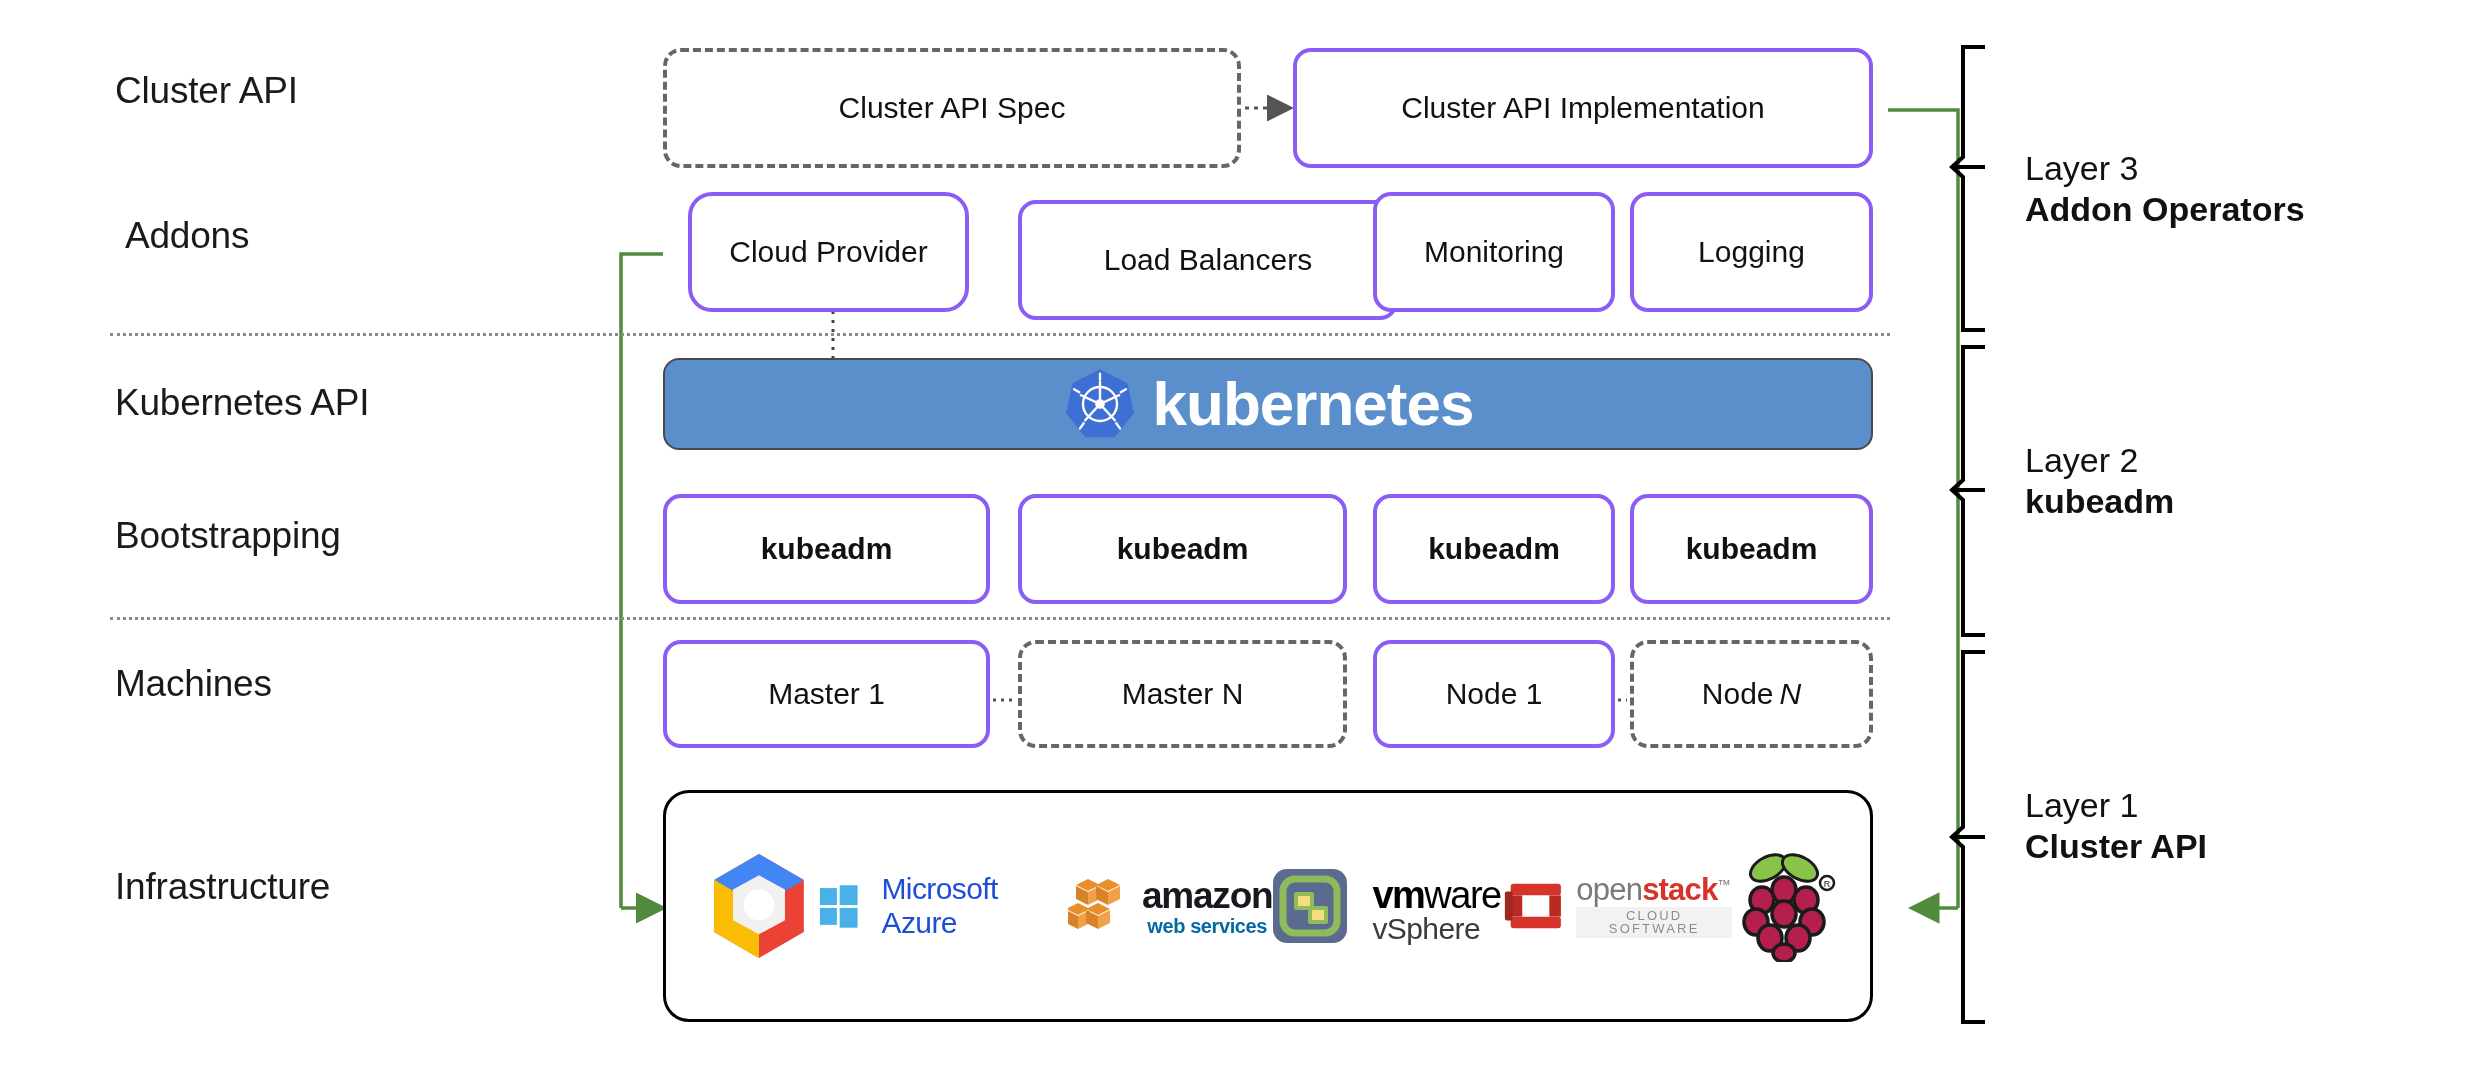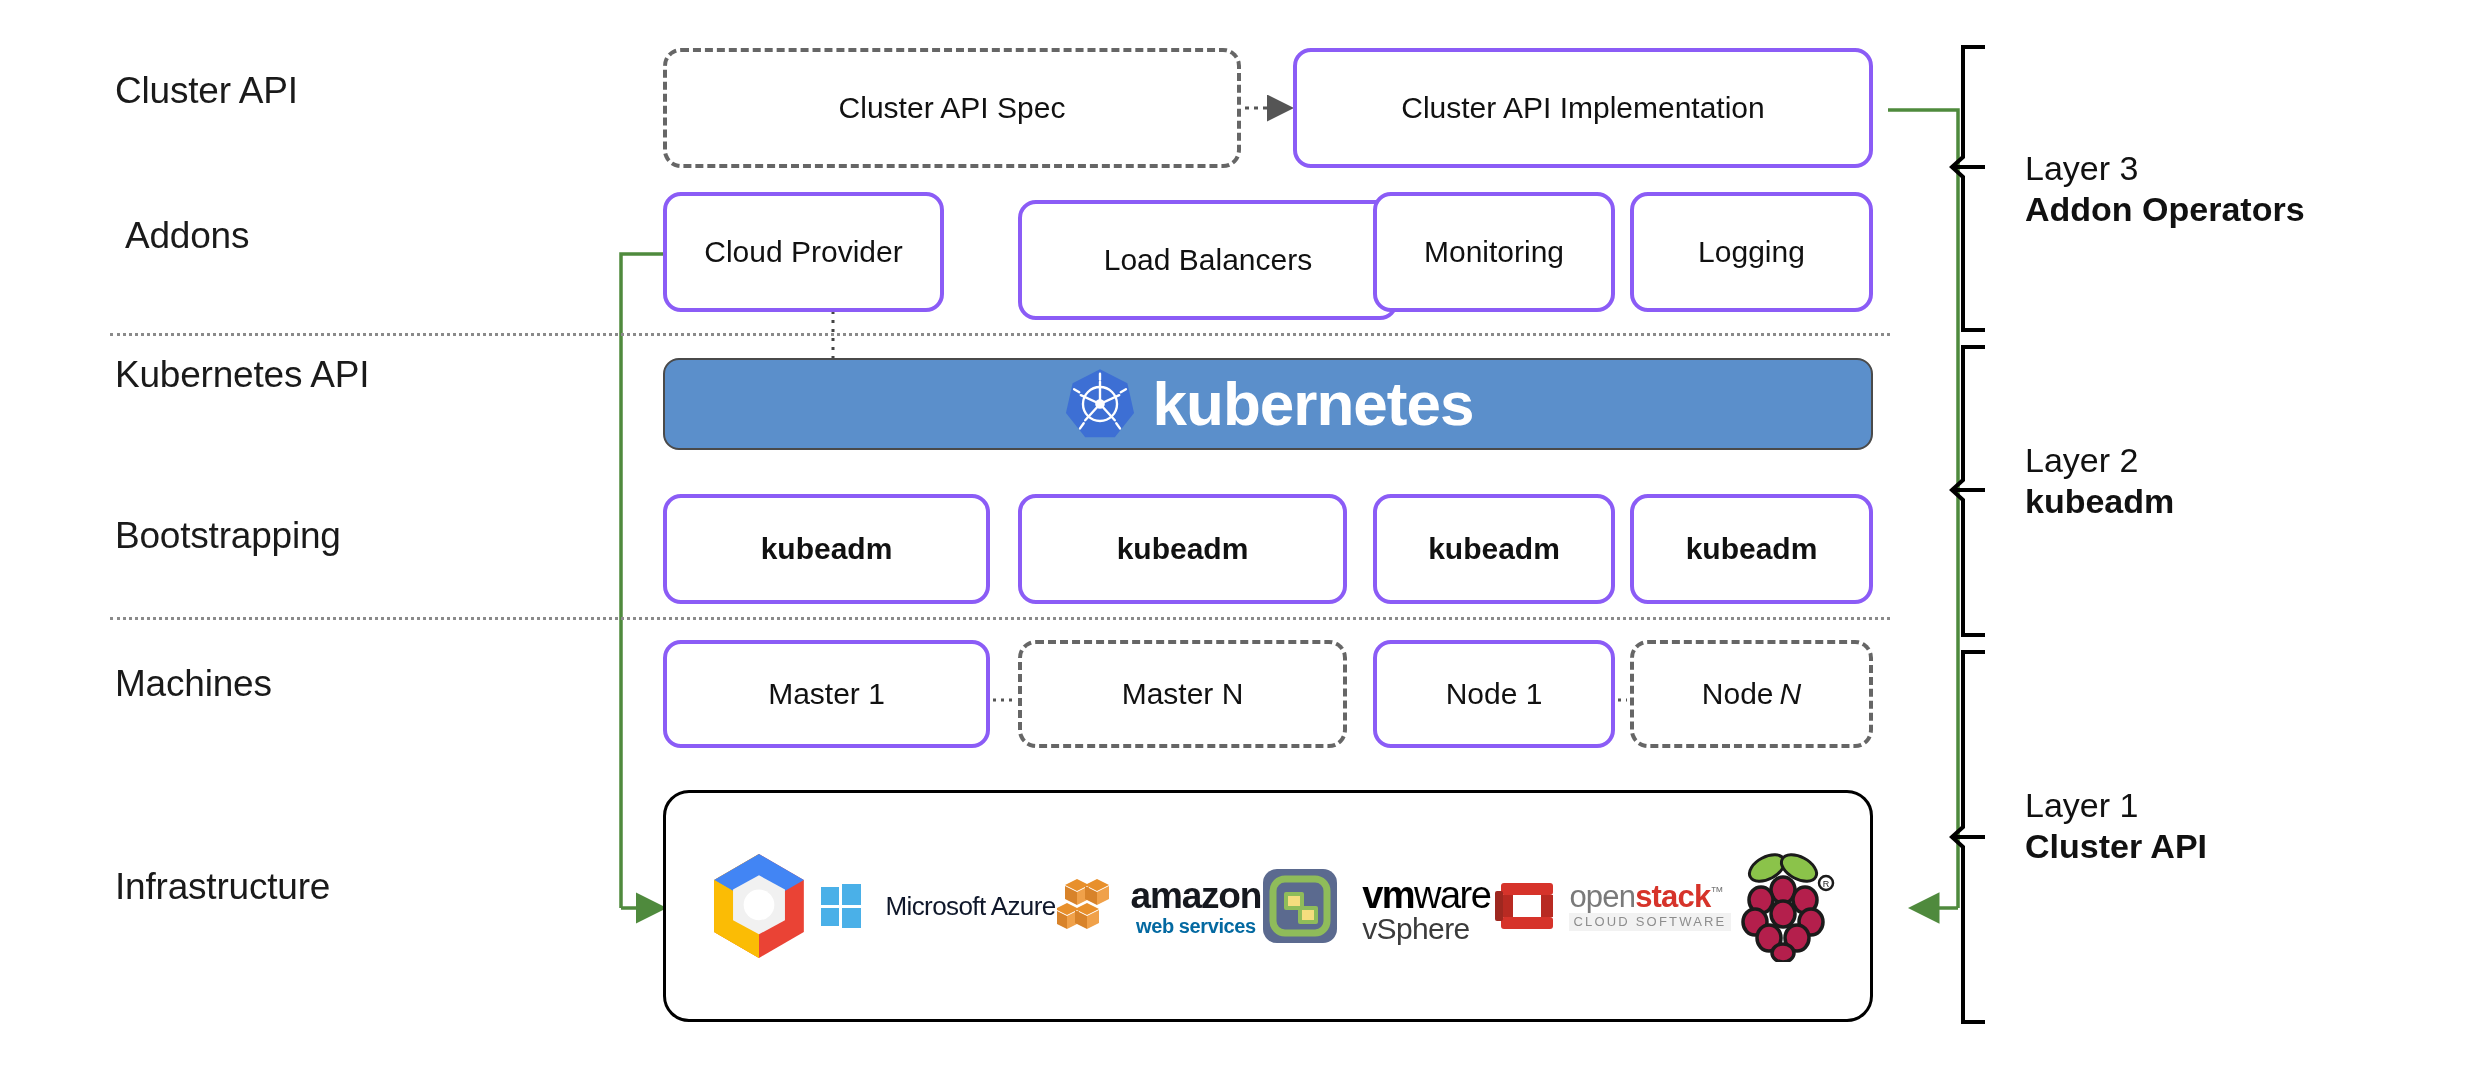--- a/index.html
+++ b/index.html
@@ -87,21 +87,21 @@
     align-items: center;
     justify-content: center;
   }
 
   
   .aws-text { display: flex; flex-direction: column; align-items: center; line-height: 1; }
   .aws-amazon { font-size: 37px; font-weight: bold; color: #16191f; letter-spacing: -1.2px; }
   .aws-sub { font-size: 20px; font-weight: bold; color: #0369a1; letter-spacing: -0.4px; margin-top: 2px; }
 
   
-  .azure-text { font-size: 26px; color: #0f172a; letter-spacing: -0.6px; }
+  .azure-text { font-size: 30px; color: #1d4ed8; letter-spacing: -0.6px; }
 
   
   .vm-text { display: flex; flex-direction: column; line-height: 1; }
   .vm-top { font-size: 38px; font-weight: bold; color: #000000; letter-spacing: -1.5px; }
   .vm-top .light { font-weight: normal; }
   .vm-sub { font-size: 30px; color: #3b3b3b; letter-spacing: -0.6px; }
 
   
   .os-text { display: flex; flex-direction: column; line-height: 1.05; }
   .os-main { font-size: 31px; color: #7a7a7a; letter-spacing: -0.8px; }
@@ -180,34 +180,34 @@
       <path d="M 1985 652 L 1963 652 L 1963 827 L 1952 837 L 1963 847 L 1963 1022 L 1985 1022"></path>
       <line x1="1952" y1="837" x2="1985" y2="837"></line>
     </g>
   </svg>
 
   <div class="divider" style="left:110px; top:333px; width:1780px;"></div>
   <div class="divider" style="left:110px; top:617px; width:1780px;"></div>
 
   <div class="row-label" style="left:115px; top:70px;">Cluster API</div>
   <div class="row-label" style="left:125px; top:215px;">Addons</div>
-  <div class="row-label" style="left:115px; top:354px;">Kubernetes API</div>
+  <div class="row-label" style="left:115px; top:382px;">Kubernetes API</div>
   <div class="row-label" style="left:115px; top:515px;">Bootstrapping</div>
   <div class="row-label" style="left:115px; top:663px;">Machines</div>
   <div class="row-label" style="left:115px; top:866px;">Infrastructure</div>
 
   <div class="box dashed" style="left:663px; top:48px; width:578px; height:120px;">
     <span>Cluster API Spec</span>
   </div>
 
   <div class="box" style="left:1293px; top:48px; width:580px; height:120px;">
     <span>Cluster API Implementation</span>
   </div>
 
-  <div class="box" style="left:663px; top:192px; width:281px; height:120px;">
+  <div class="box" style="left:688px; top:192px; width:281px; height:120px;border-radius:24px;">
     <span>Cloud Provider</span>
   </div>
   <div class="box" style="left:1018px; top:192px; width:380px; height:120px;margin-top:8px;">
     <span>Load Balancers</span>
   </div>
   <div class="box" style="left:1373px; top:192px; width:242px; height:120px;">
     <span>Monitoring</span>
   </div>
   <div class="box" style="left:1630px; top:192px; width:243px; height:120px;">
     <span>Logging</span>

